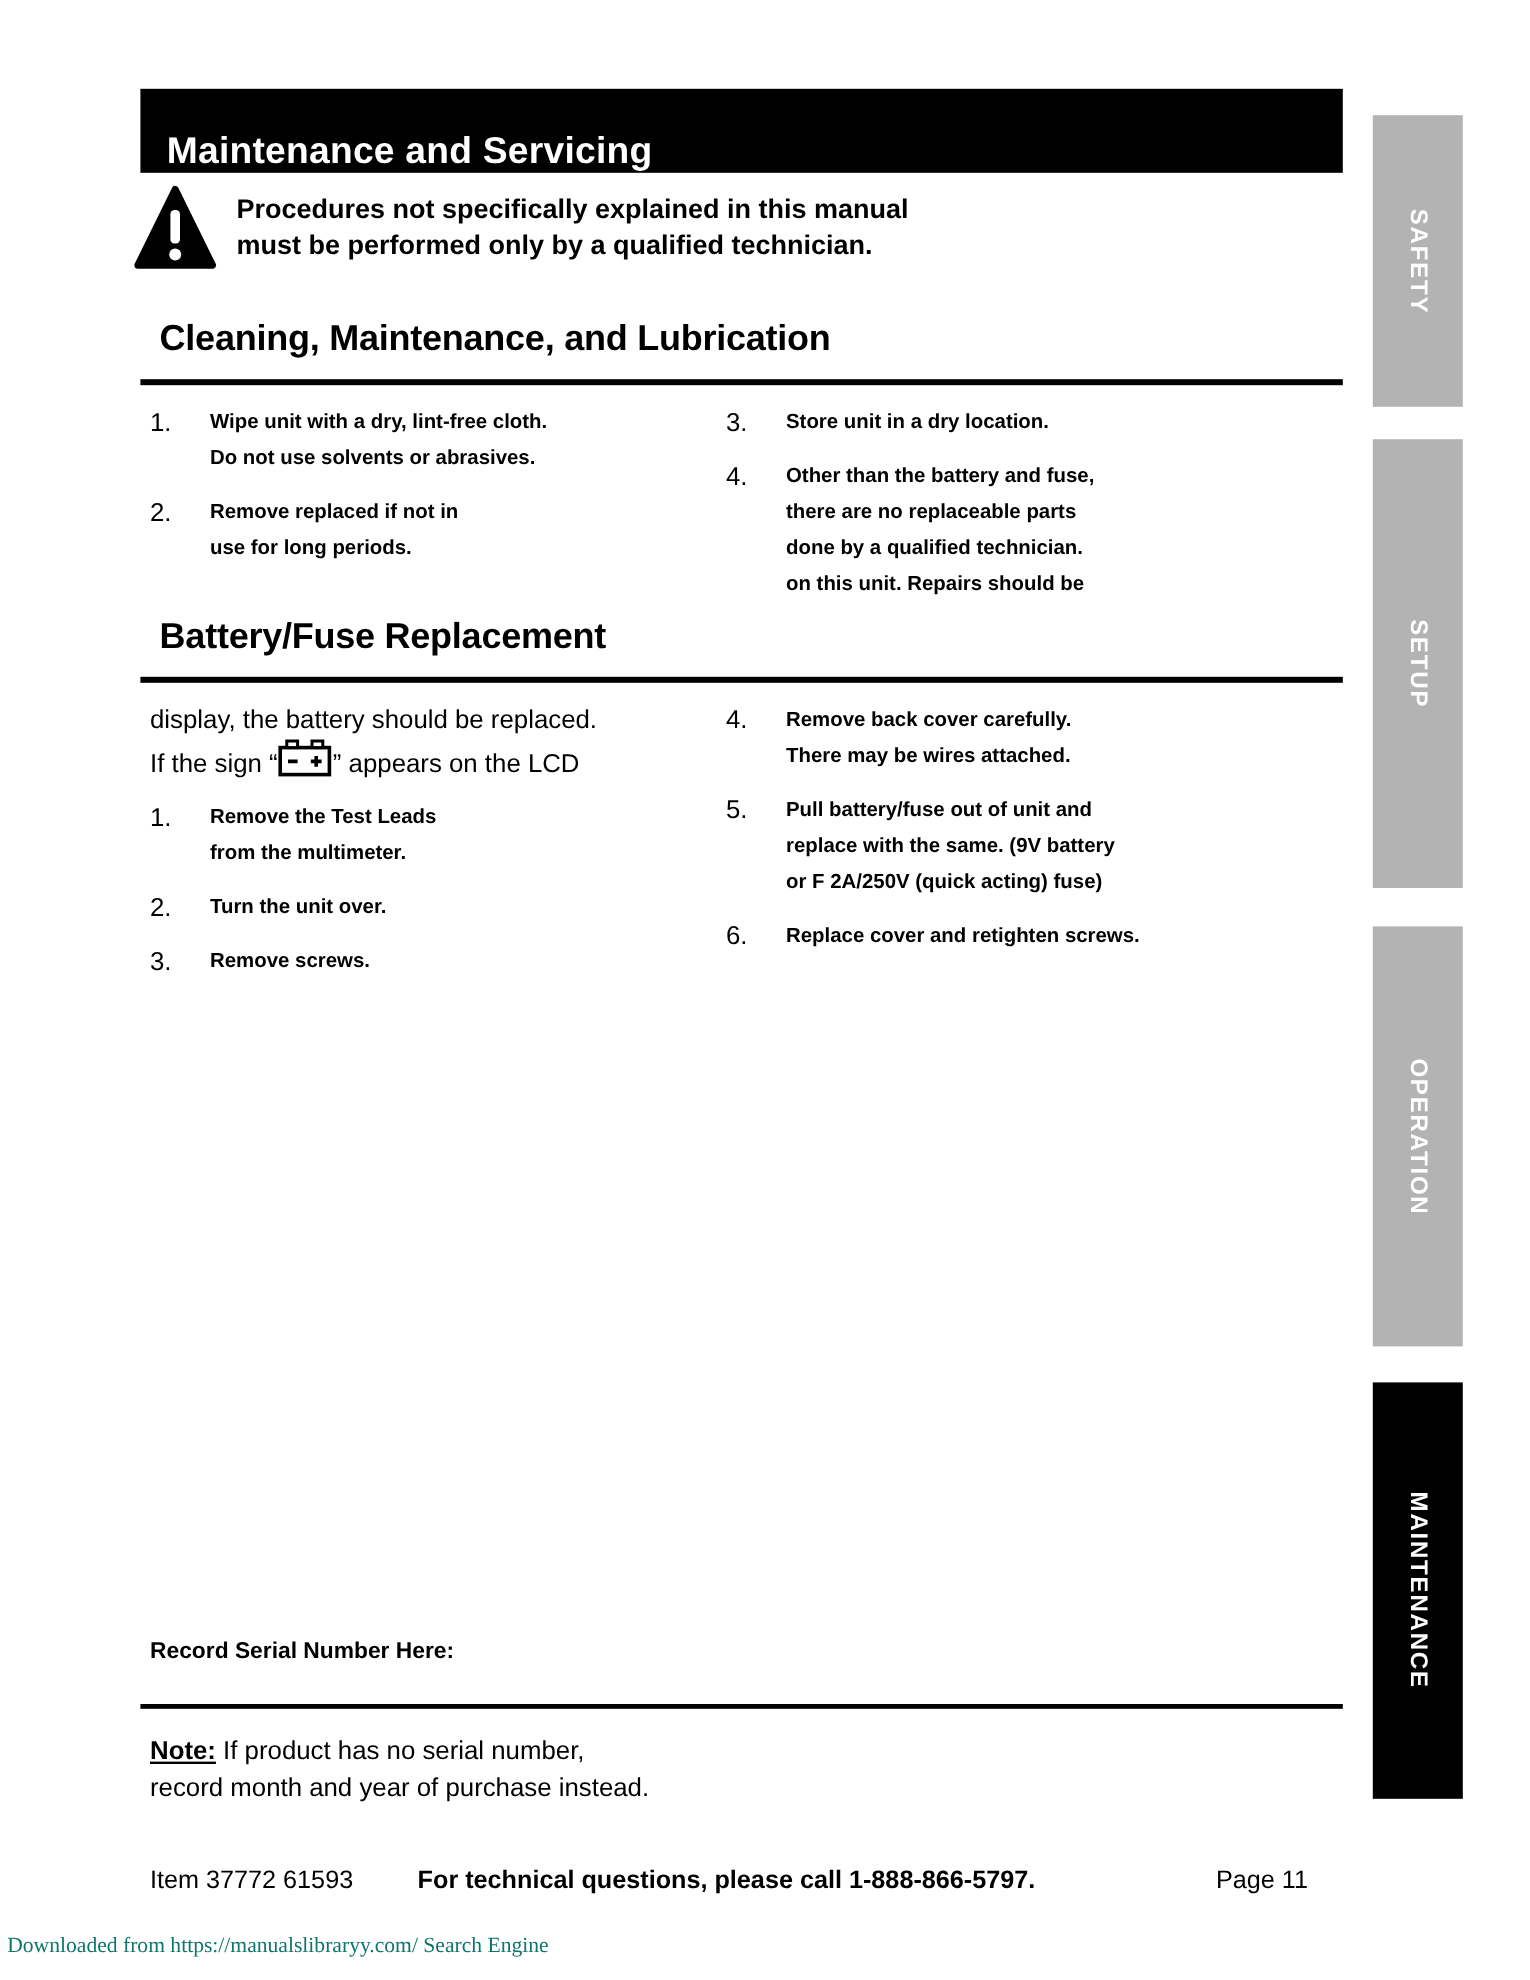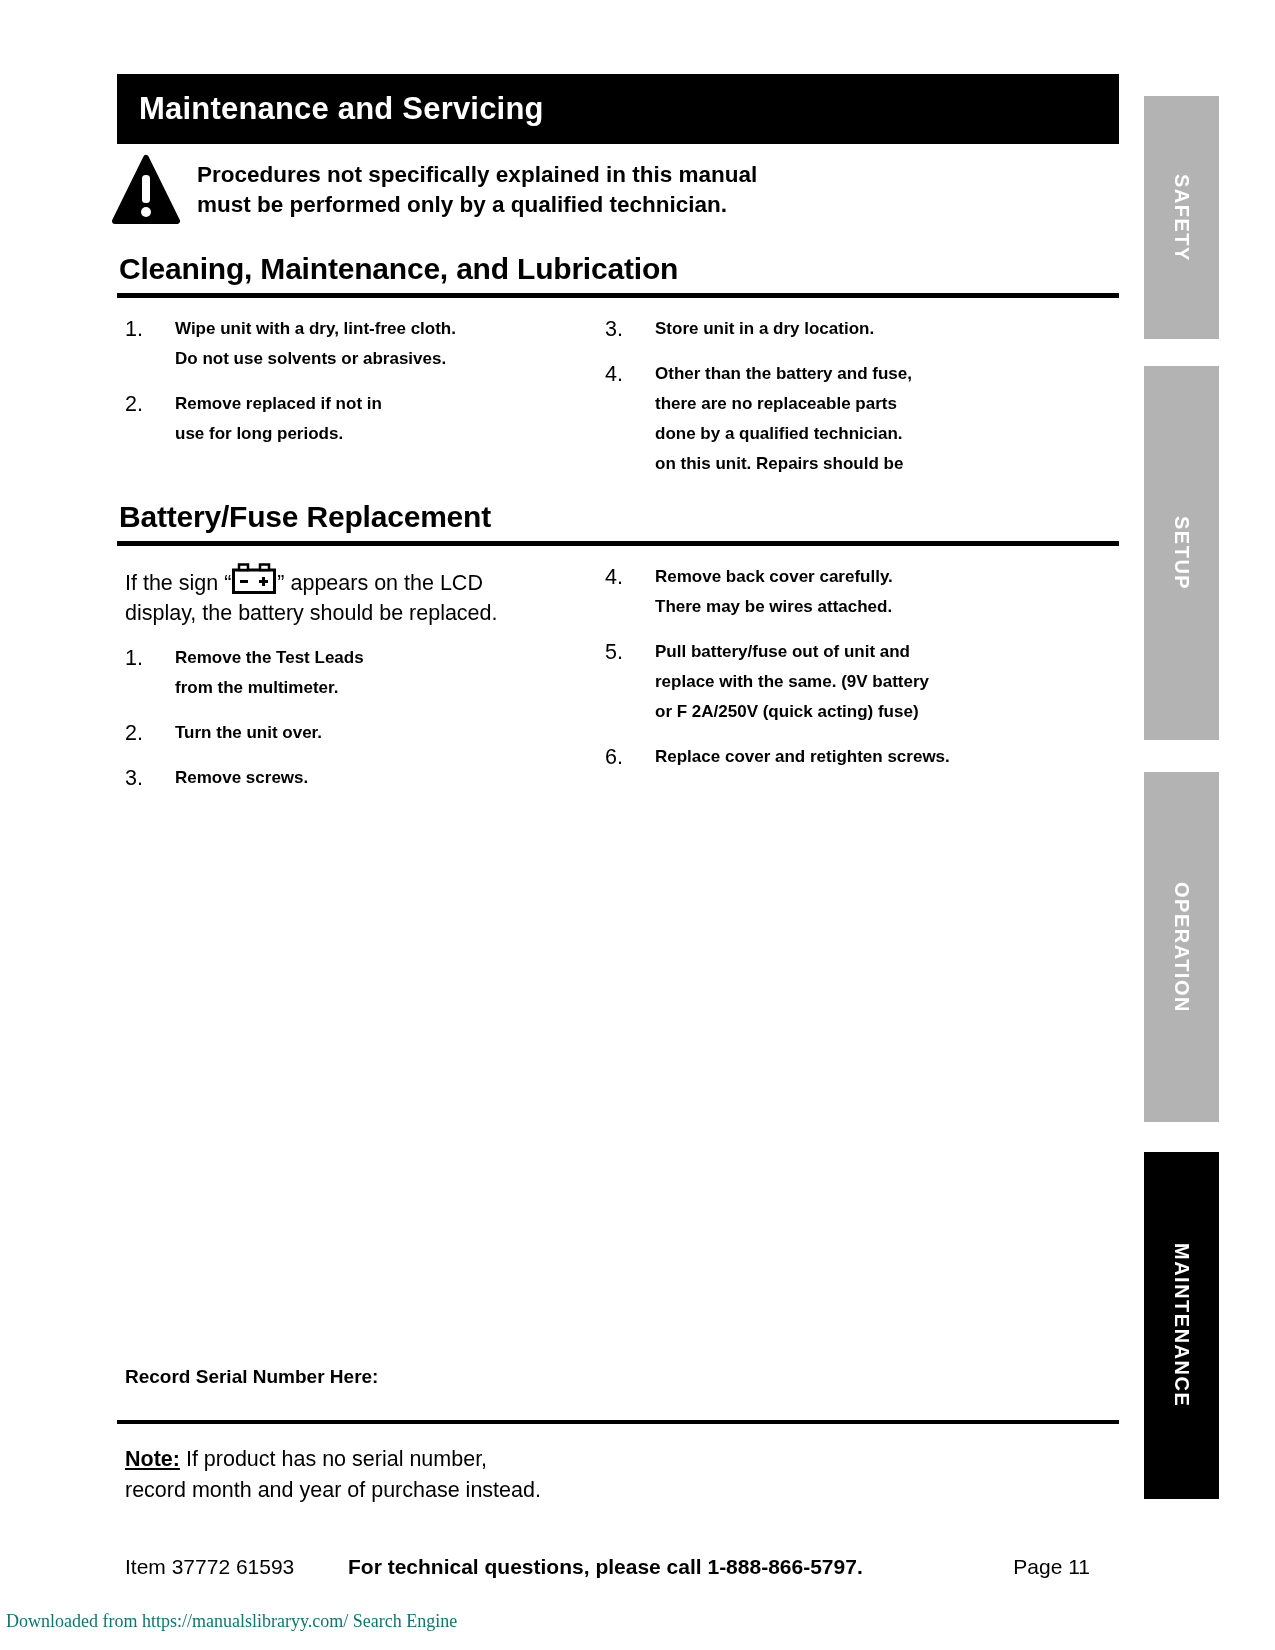--- a/index.html
+++ b/index.html
@@ -12,37 +12,37 @@
     color: #000;
     overflow: hidden;
     margin: 0 auto;
   }
 
   
   .header-bar {
     position: absolute; left: 117px; top: 74px;
     width: 1002px; height: 70px;
     background: #000;
-    display: flex; align-items: center;
+    display: flex; align-items: flex-end;
   }
   .header-title {
     color: #fff; font-weight: bold; font-size: 31px;
     padding-left: 22px; letter-spacing: .2px;
   }
 
   
   .warning { position: absolute; left: 111px; top: 154px; display: flex; }
   .warning-icon svg { display: block; }
   .warning-text { margin-left: 16px; padding-top: 6px; font-weight: bold; font-size: 22.5px; line-height: 30px; }
 
   
   .sec { position: absolute; left: 117px; width: 1002px; }
   .sec-cleaning { top: 250px; }
   .sec-battery  { top: 498px; }
-  .sec h2 { margin: 2px; font-size: 30px; line-height: 34px; font-weight: bold; letter-spacing: -.2px; }
+  .sec h2 { margin: 16px; font-size: 30px; line-height: 34px; font-weight: bold; letter-spacing: -.2px; }
   .rule { height: 5px; background: #000; margin-top: 7px; }
   .cols { display: flex; margin-top: 16px; padding-left: 8px; }
   .col-l { width: 480px; flex: none; }
   .col-r { flex: 1; }
   .li { display: flex; margin-bottom: 15px; }
   .li .num { width: 50px; flex: none; font-size: 21.5px; line-height: 30px; }
   .li .txt div { font-size: 17px; line-height: 30px; font-weight: bold; }
   .intro { margin-bottom: 15px; }
   .intro div { font-size: 21.5px; line-height: 30px; }
   .batt-icon svg { vertical-align: -5px; }
@@ -143,28 +143,28 @@
       </div>
     </div>
   </section>
 
   <section class="sec sec-battery">
     <h2>Battery/Fuse Replacement</h2>
     <div class="rule"></div>
     <div class="cols">
       <div class="col-l">
         <div class="intro">
+          <div>display, the battery should be replaced.</div>
           <div><span>If the sign “</span><span class="batt-icon"><svg width="46" height="33" viewBox="0 0 46 33">
                   <rect x="2.5" y="8" width="41" height="22.5" fill="#fff" stroke="#000" stroke-width="3"></rect>
                   <rect x="8" y="2.5" width="9" height="5.5" fill="#fff" stroke="#000" stroke-width="2.5"></rect>
                   <rect x="29" y="2.5" width="9" height="5.5" fill="#fff" stroke="#000" stroke-width="2.5"></rect>
                   <path d="M9 19.5 h8" stroke="#000" stroke-width="3" fill="none"></path>
                   <path d="M28 19.5 h9 M32.5 15 v9" stroke="#000" stroke-width="3" fill="none"></path>
                 </svg></span><span>” appears on the LCD</span></div>
-          <div>display, the battery should be replaced.</div>
         </div>
         <div class="li">
           <div class="num">1.</div>
           <div class="txt">
             <div>Remove the Test Leads</div>
             <div>from the multimeter.</div>
           </div>
         </div>
         <div class="li">
           <div class="num">2.</div>

